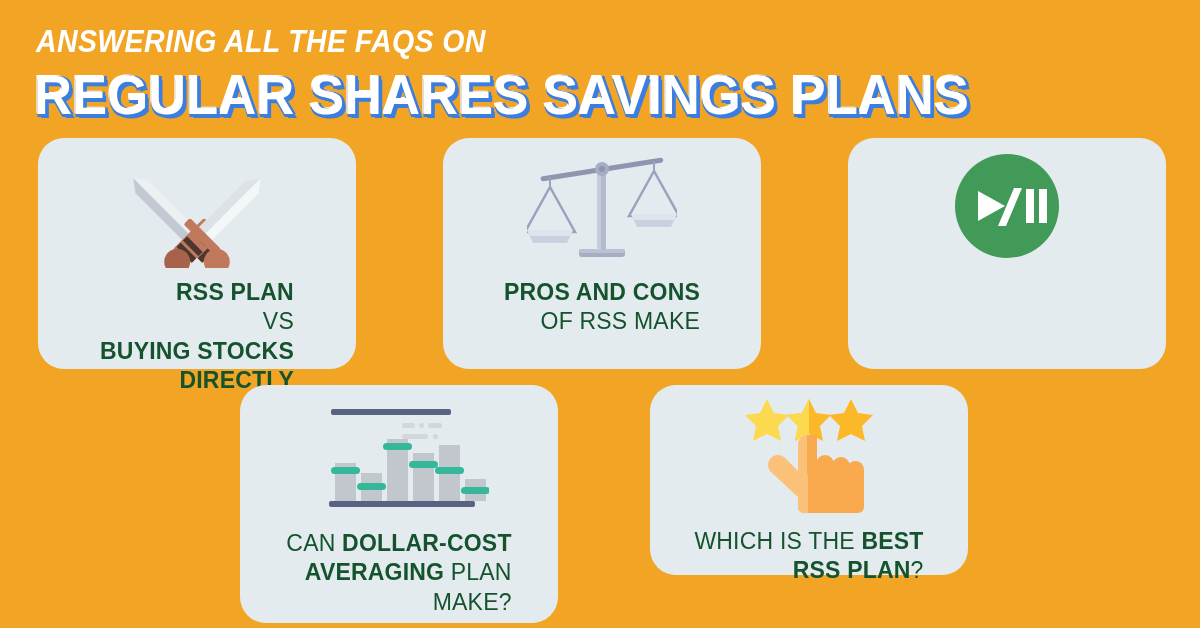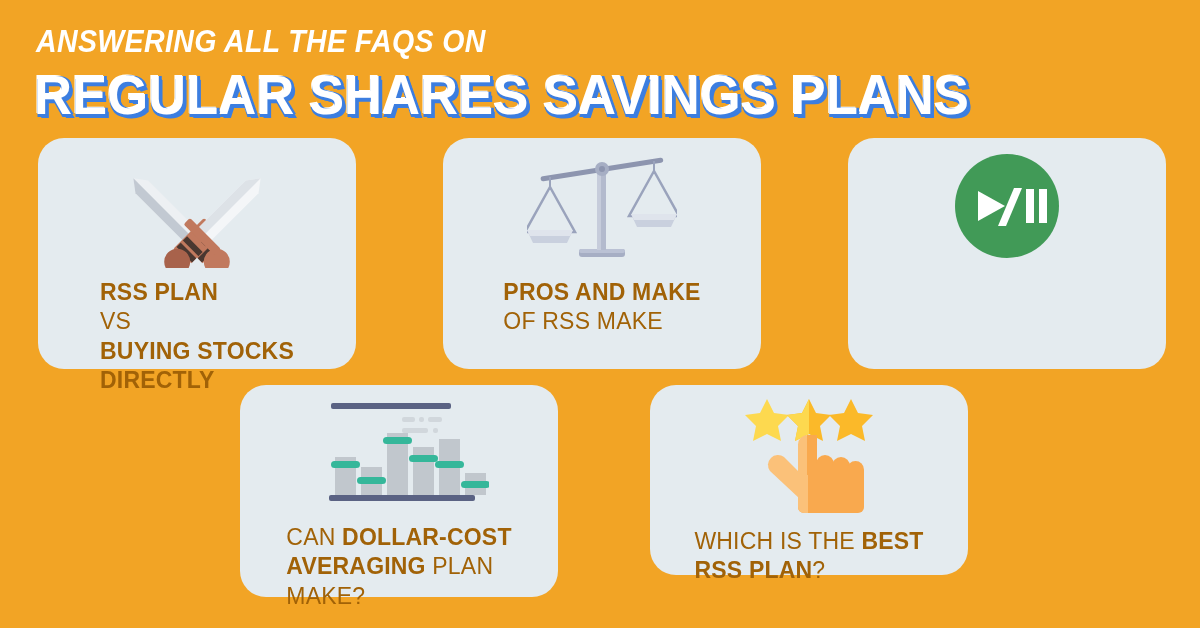--- a/index.html
+++ b/index.html
@@ -42,34 +42,34 @@
     background: #E4EBEF;
     border-radius: 26px;
     display: flex;
     flex-direction: column;
     align-items: center;
   }
   .card .icon-wrap {
     display: flex; align-items: center; justify-content: center;
   }
   .card .card-text {
-    color: #a16207;
-    text-align: left;
+    color: #14532d;
+    text-align: right;
     line-height: 1.28;
     font-size: 23px;
     letter-spacing: 0.2px;
     padding: 0 12px;
   }
   .card .card-text b { font-weight: bold; }
   .card .card-text span.reg { font-weight: normal; }
 
   #card-1 { left: 38px;  top: 138px; width: 318px; height: 231px; padding-top: 12px; }
   #card-2 { left: 443px; top: 138px; width: 318px; height: 231px; padding-top: 12px; }
   #card-3 { left: 848px; top: 138px; width: 318px; height: 231px; padding-top: 12px; }
-  #card-4 { left: 240px; top: 385px; width: 318px; height: 212px; padding-top: 10px; }
+  #card-4 { left: 240px; top: 385px; width: 318px; height: 238px; padding-top: 16px; }
   #card-5 { left: 650px; top: 385px; width: 318px; height: 190px; padding-top: 10px; }
 
   #card-1 .card-text { margin-top: 10px; font-size: 23px; }
   #card-2 .card-text { margin-top: 16px; font-size: 23px; }
   #card-3 .card-text { margin-top: 16px; font-size: 23px; }
   #card-4 .card-text { margin-top: 16px; font-size: 23px; }
   #card-5 .card-text { margin-top: 14px; font-size: 23px; }
 
   
   .logo {
@@ -148,21 +148,21 @@
         <path d="M0,80 L46,80 L40,93 L6,93 Z" fill="#C9D0DE"></path>
         <path d="M0,80 L46,80 L43,86 L3,86 Z" fill="#DFE4EC"></path>
 
         <line x1="127" y1="11" x2="127" y2="24" stroke="#9AA3BC" stroke-width="2"></line>
         <polygon points="127,21 102,66 152,66" fill="none" stroke="#9AA3BC" stroke-width="2.5"></polygon>
         <path d="M104,64 L150,64 L144,77 L110,77 Z" fill="#C9D0DE"></path>
         <path d="M104,64 L150,64 L147,70 L107,70 Z" fill="#DFE4EC"></path>
       </svg>
     </div>
     <div class="card-text">
-      <b>PROS AND MAKE</b><br>
+      <b>PROS AND CONS</b><br>
       <span class="reg">OF RSS MAKE</span>
     </div>
   </div>
 
   <div class="card" id="card-3">
     <div class="icon-wrap">
       <svg width="118" height="112" viewBox="0 0 118 112">
         <circle cx="59" cy="56" r="52" fill="#419A57"></circle>
         <polygon points="30,41 57,56 30,71" fill="#FFFFFF"></polygon>
         <polygon points="66,38 74,38 58,76 50,76" fill="#FFFFFF"></polygon>

